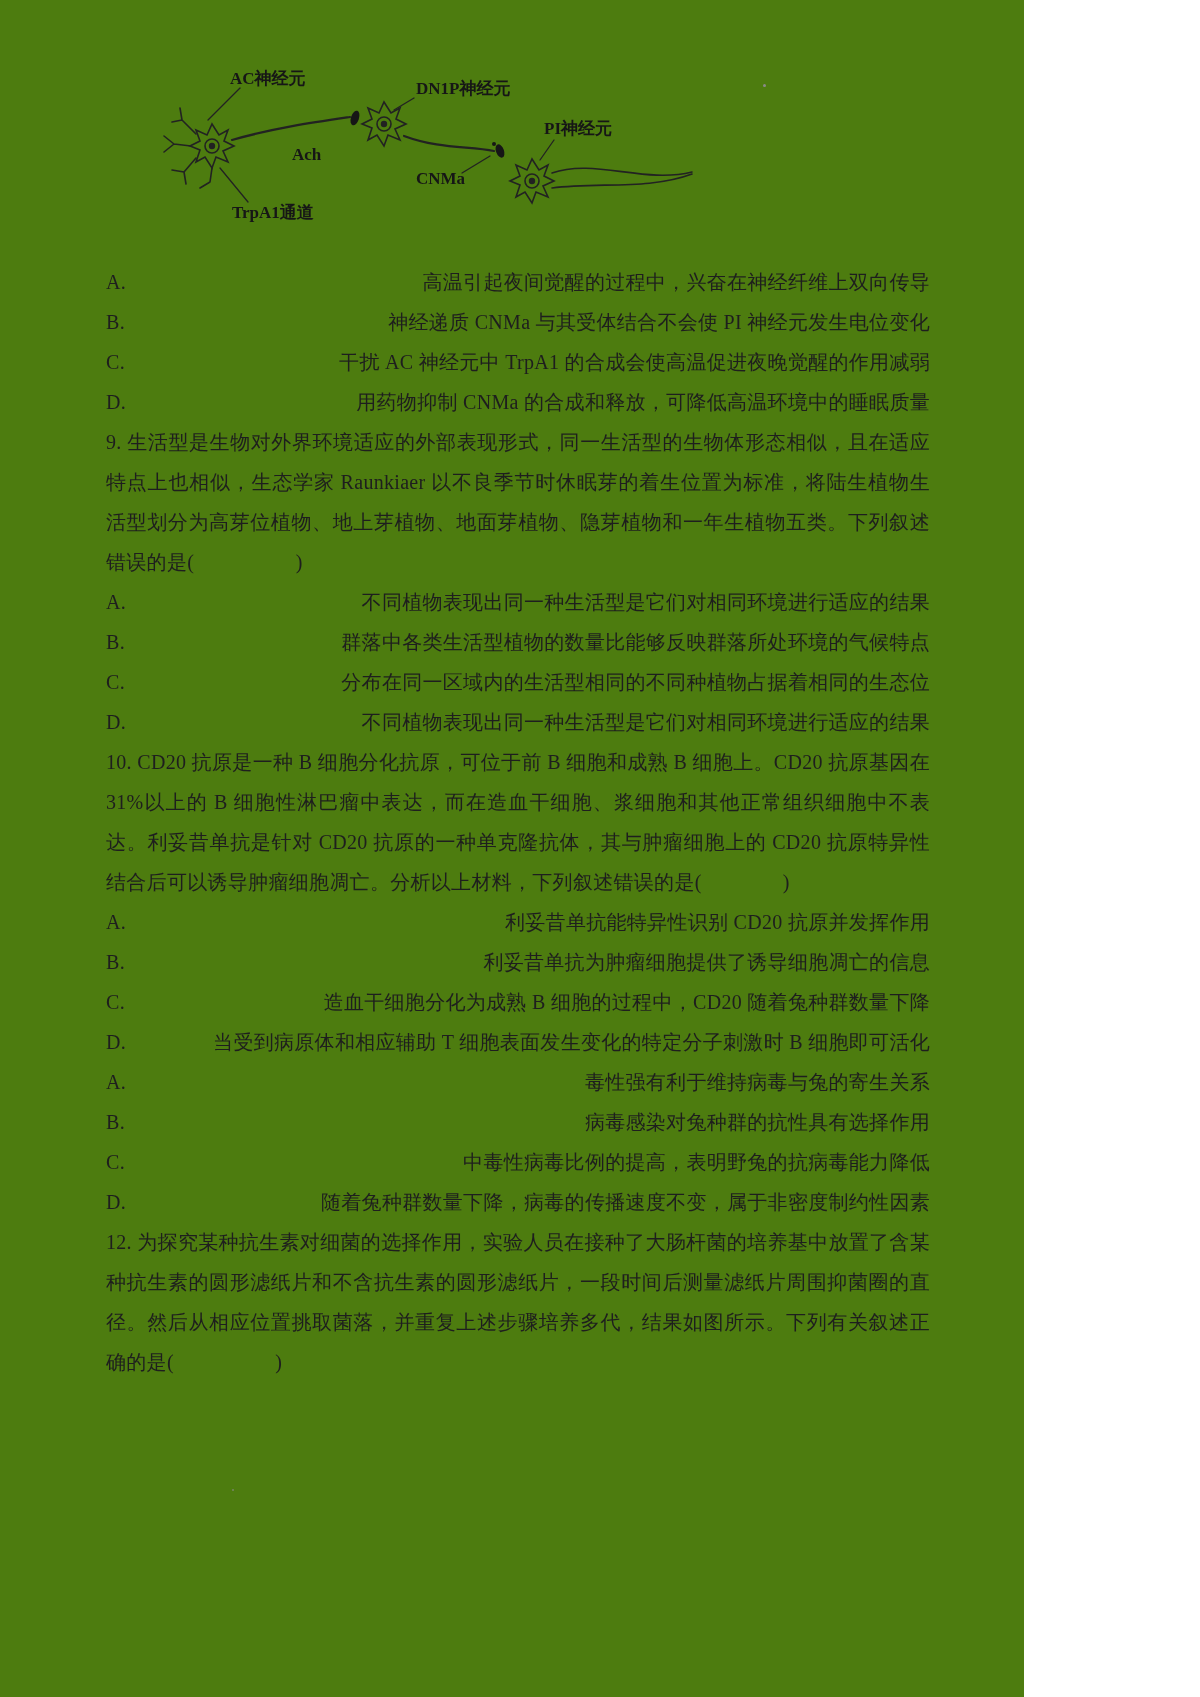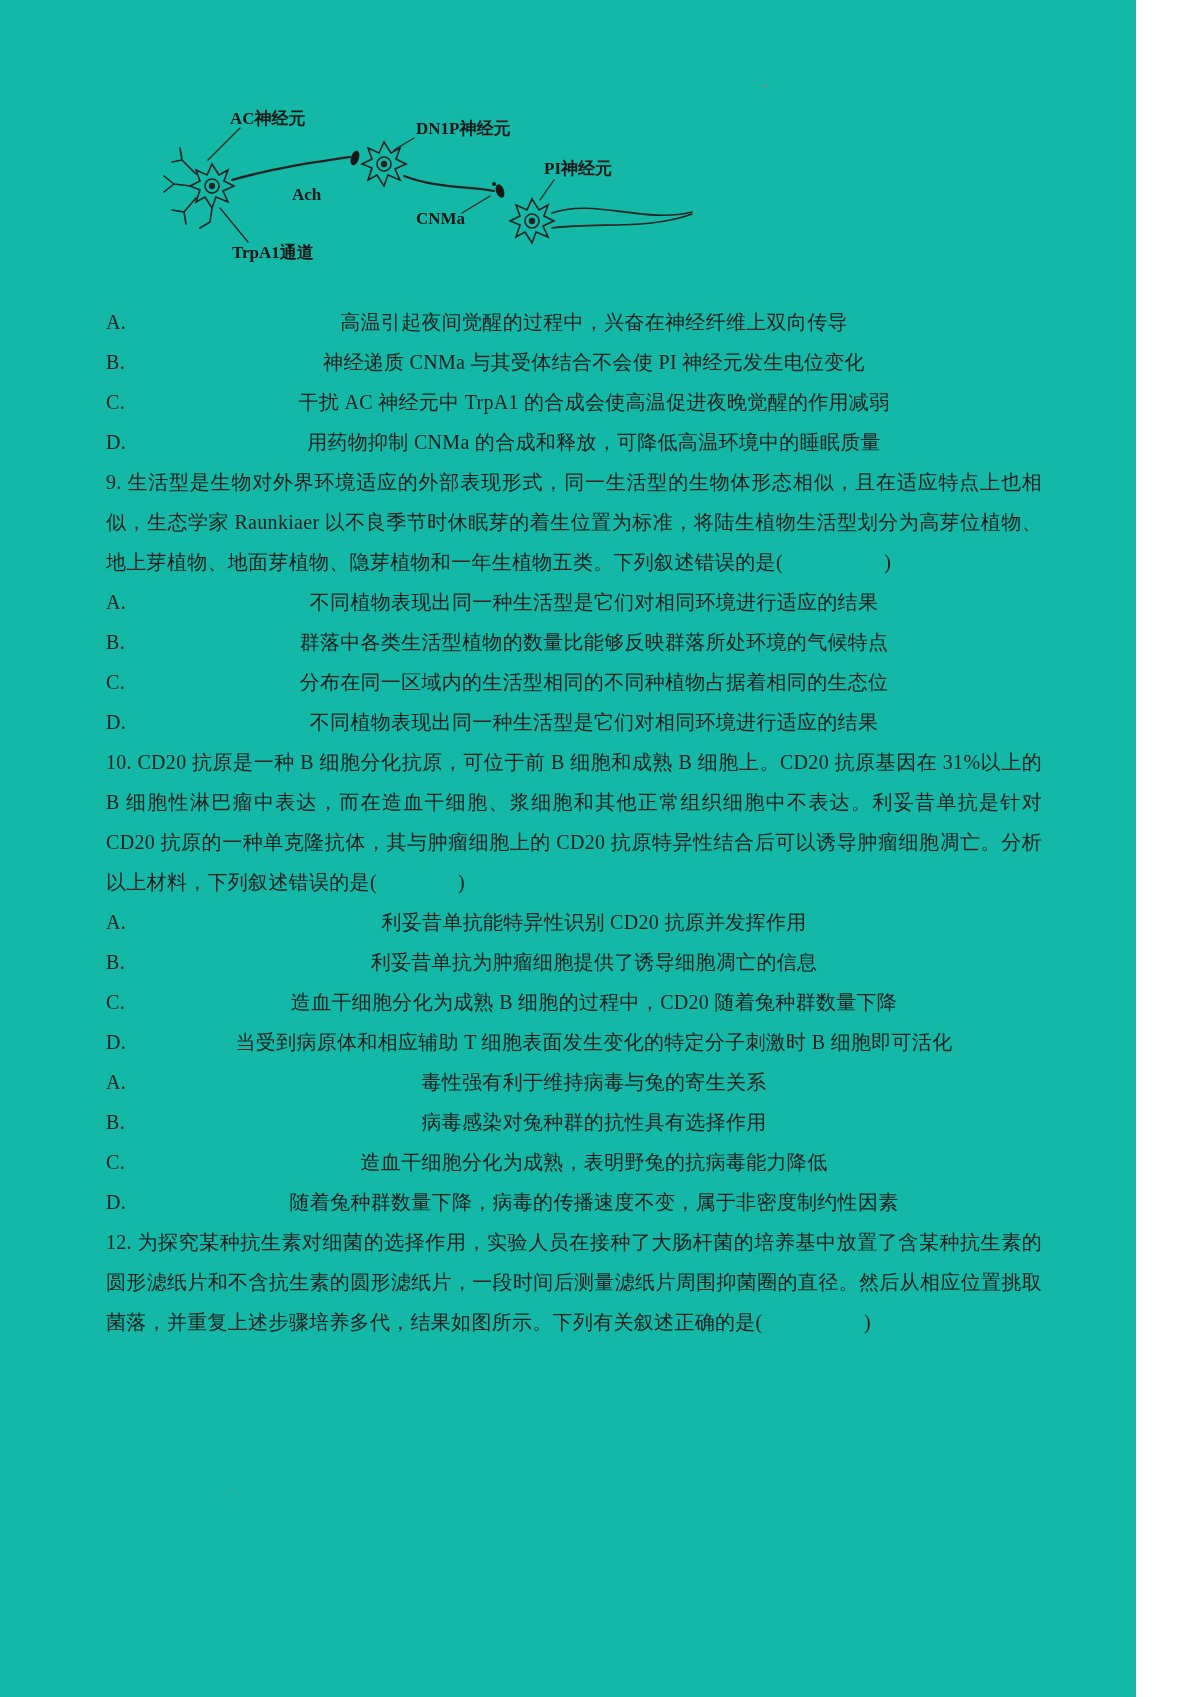--- a/index.html
+++ b/index.html
@@ -1,22 +1,22 @@
 <!DOCTYPE html>
 <html><head>
 <meta charset="utf-8">
 <style>
   html, body { margin: 0; padding: 0; background: #ffffff; }
   .page {
     position: relative;
-    width: 1136px;
+    width: 1024px;
     height: 1697px;
     box-sizing: border-box;
-    background: #14b8a6;
-    padding: 94px 94px 0 106px;
+    background: #4d7c0f;
+    padding: 54px 94px 0 106px;
     font-family: "Liberation Serif", "DejaVu Serif", serif;
     font-size: 20px;
     line-height: 40px;
     color: #1e1e1e;
     overflow: hidden;
   }
   .diagram {
     margin: 0 0 26px 38px;
     width: 600px;
     height: 182px;
@@ -30,21 +30,21 @@
   .stem {
     margin: 0;
     text-align: justify;
     letter-spacing: 0.3px;
   }
   .opt {
     display: flex;
     letter-spacing: 0.3px;
   }
   .opt-label { flex: 0 0 40px; }
-  .opt-text  { flex: 1; text-align: center; }
+  .opt-text  { flex: 1; text-align: right; }
   .speck {
     position: absolute;
     background: #8a8a8a;
     border-radius: 50%;
   }
   .speck-1 { width: 3px; height: 3px; left: 763px; top: 84px; }
   .speck-2 { width: 2px; height: 2px; left: 232px; top: 1489px; opacity: .7; }
 </style>
 </head>
 <body>
@@ -158,21 +158,21 @@
   <div class="opt">
     <span class="opt-label">A.</span>
     <span class="opt-text">毒性强有利于维持病毒与兔的寄生关系</span>
   </div>
   <div class="opt">
     <span class="opt-label">B.</span>
     <span class="opt-text">病毒感染对兔种群的抗性具有选择作用</span>
   </div>
   <div class="opt">
     <span class="opt-label">C.</span>
-    <span class="opt-text">造血干细胞分化为成熟，表明野兔的抗病毒能力降低</span>
+    <span class="opt-text">中毒性病毒比例的提高，表明野兔的抗病毒能力降低</span>
   </div>
   <div class="opt">
     <span class="opt-label">D.</span>
     <span class="opt-text">随着兔种群数量下降，病毒的传播速度不变，属于非密度制约性因素</span>
   </div>
 
   <p class="stem">12. 为探究某种抗生素对细菌的选择作用，实验人员在接种了大肠杆菌的培养基中放置了含某种抗生素的圆形滤纸片和不含抗生素的圆形滤纸片，一段时间后测量滤纸片周围抑菌圈的直径。然后从相应位置挑取菌落，并重复上述步骤培养多代，结果如图所示。下列有关叙述正确的是(　　　　　)</p>
 
 </div>
 

